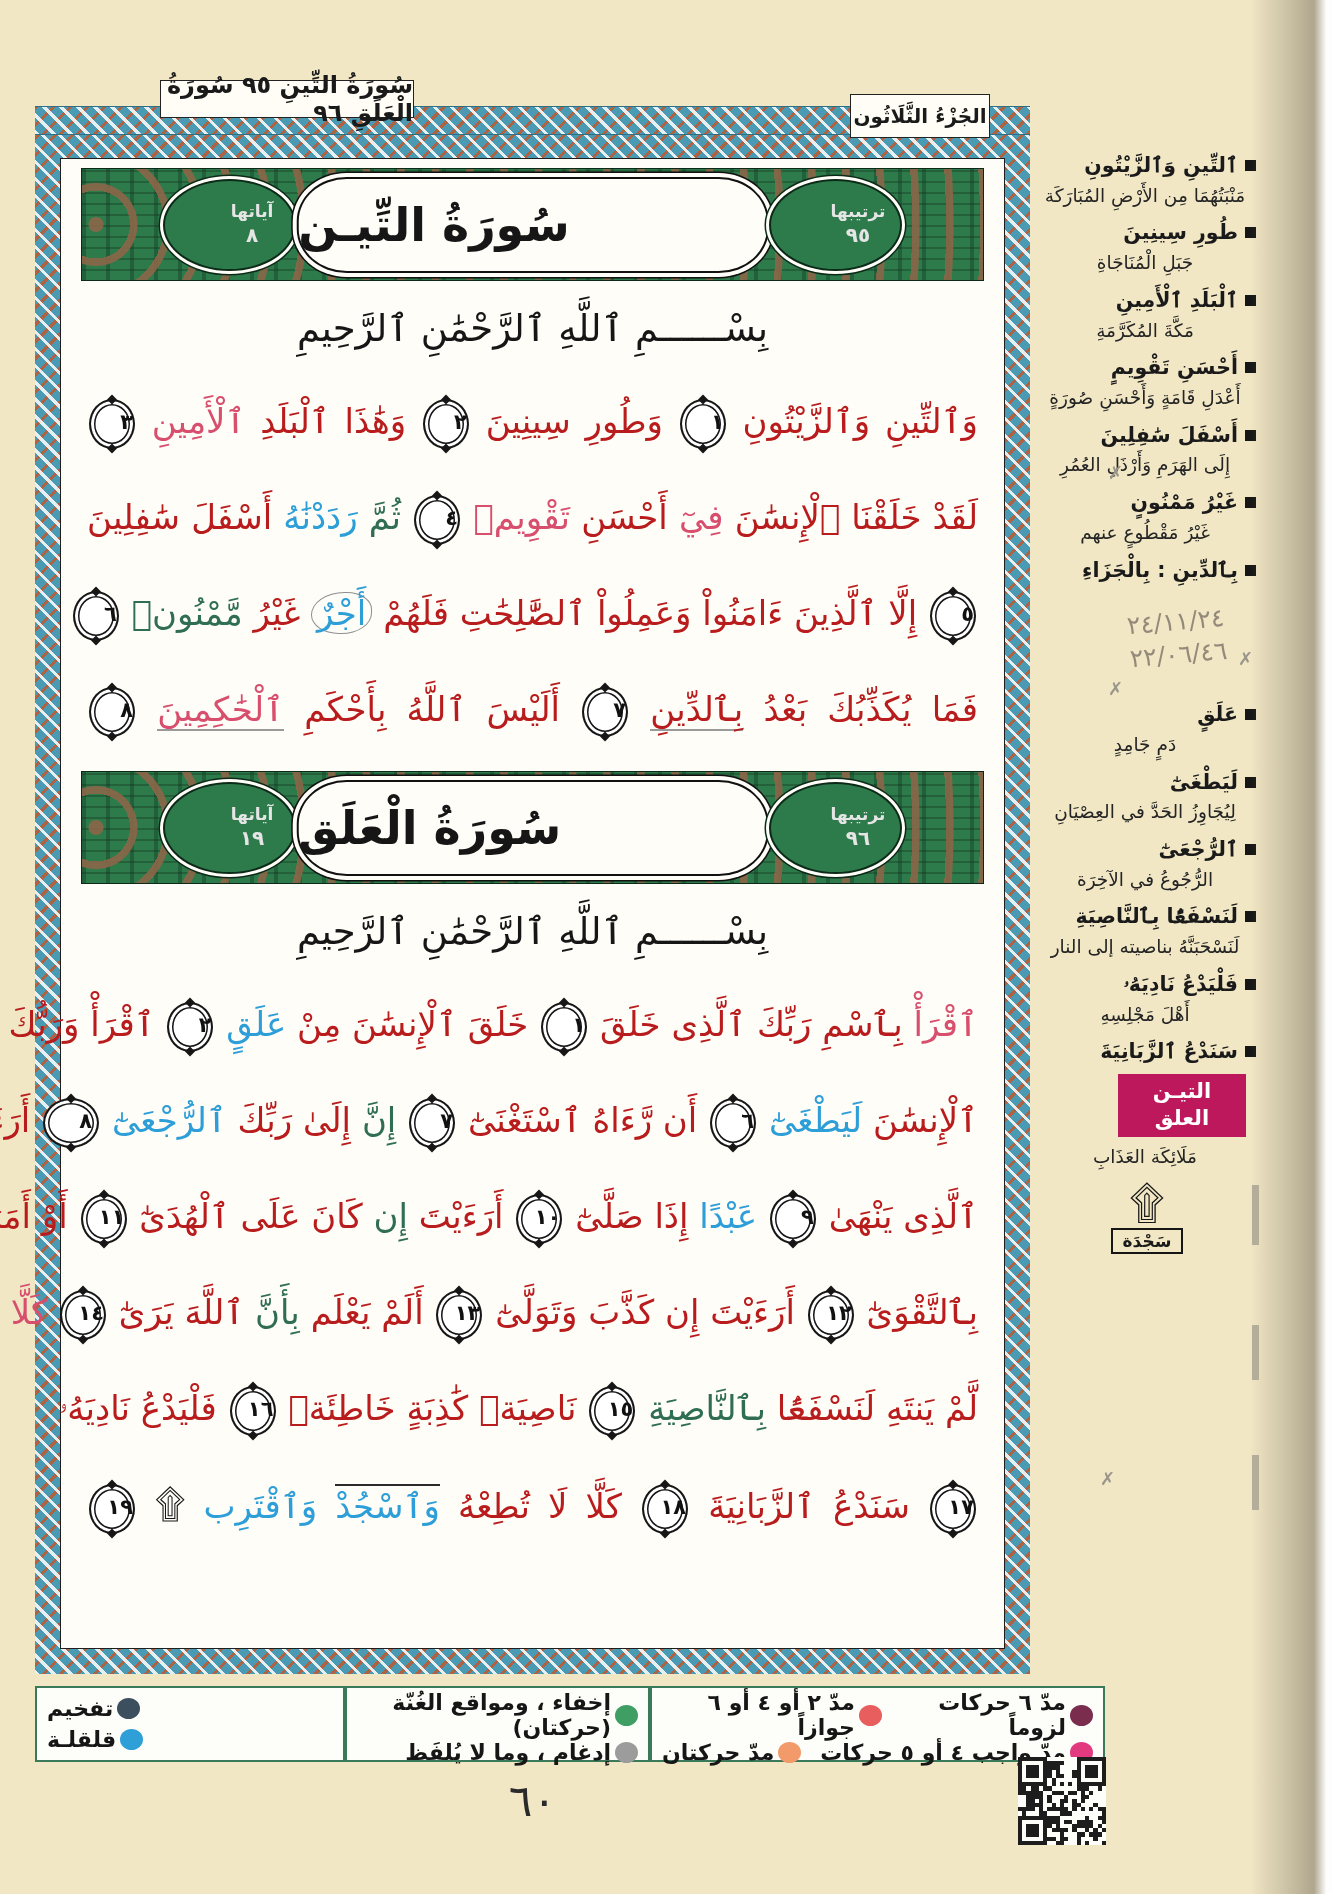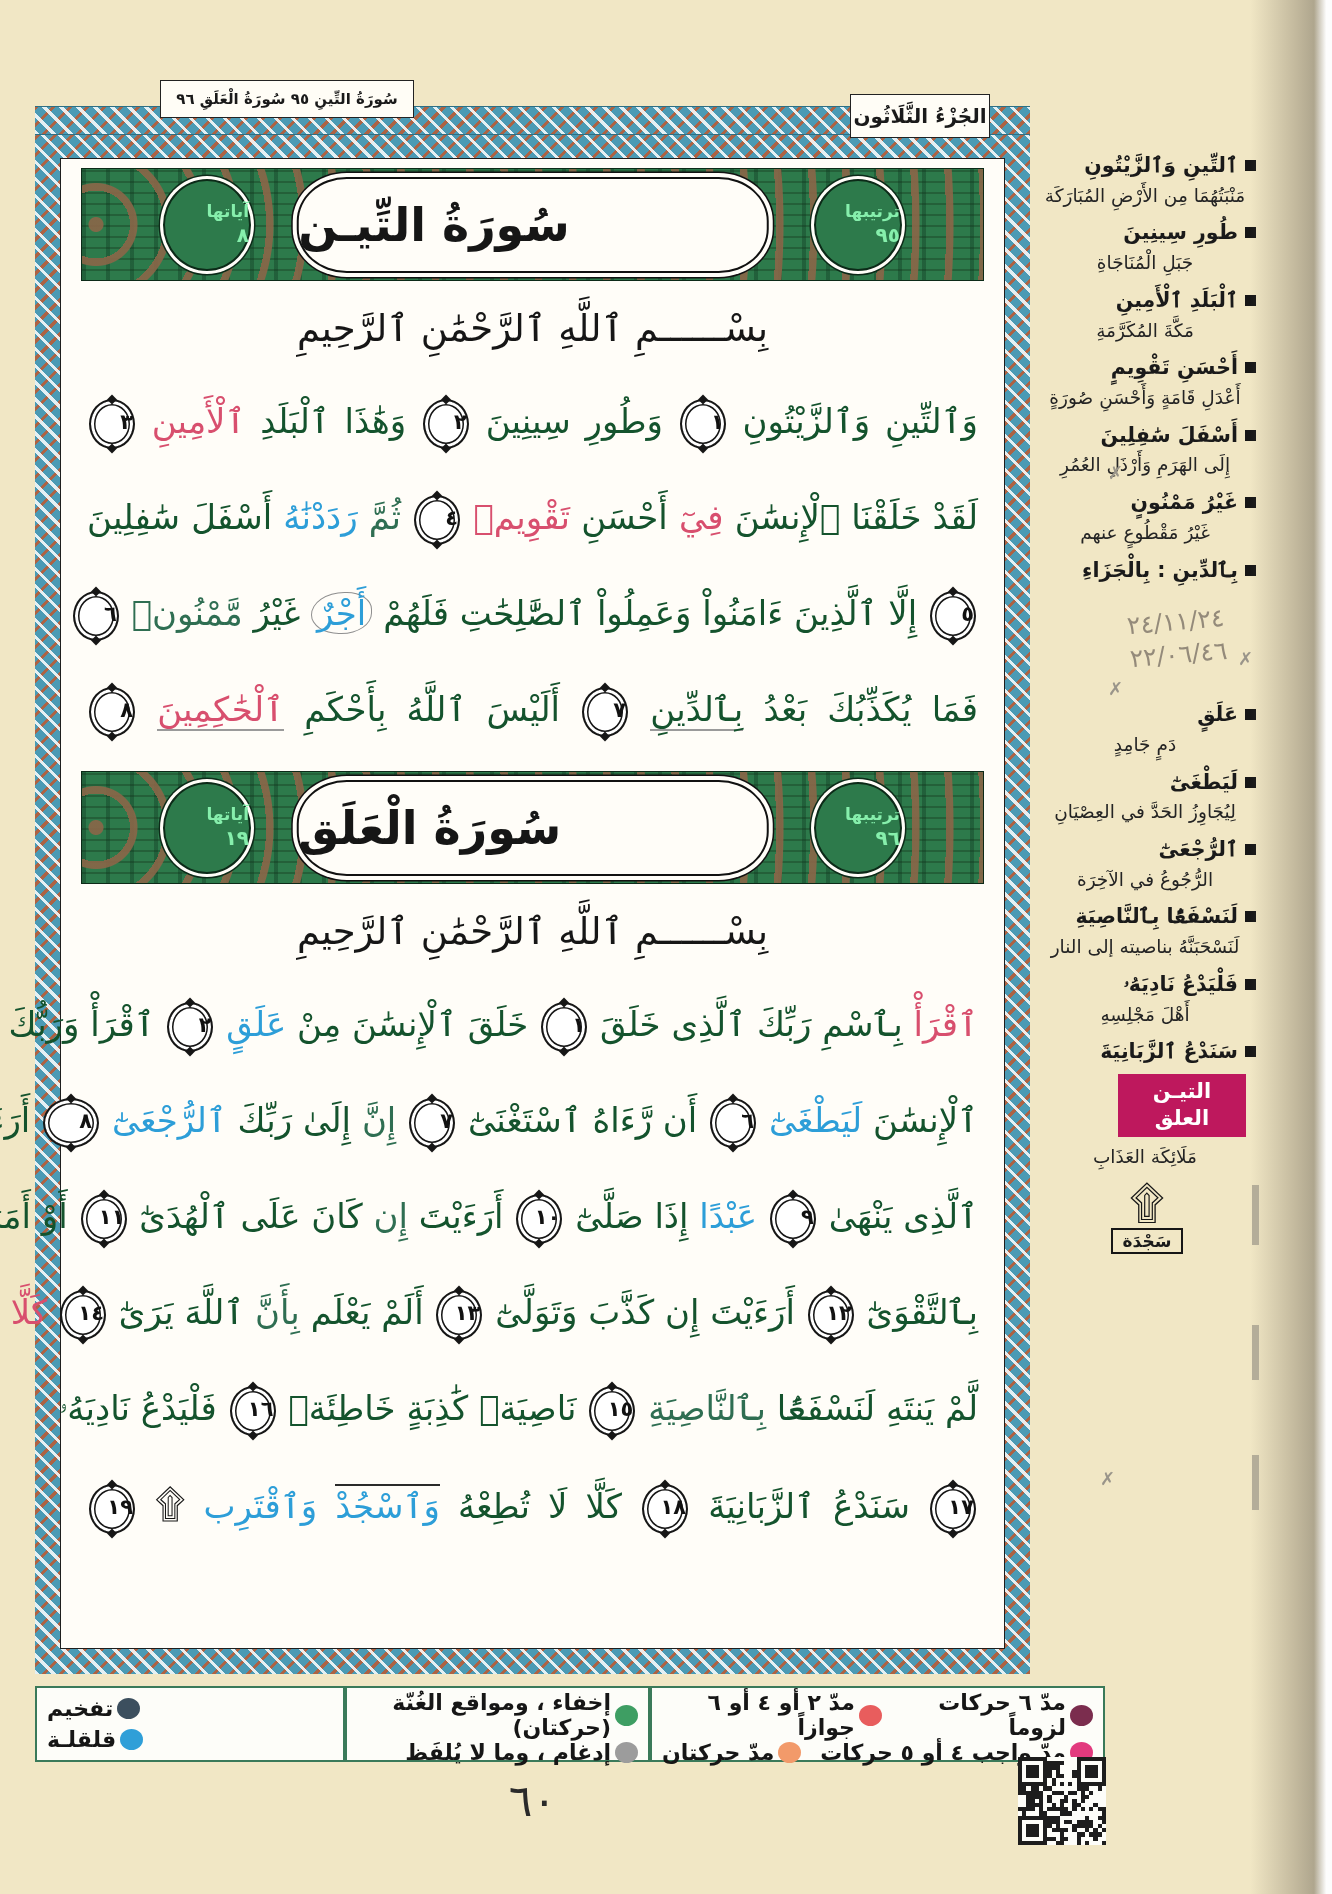--- a/index.html
+++ b/index.html
@@ -8,21 +8,21 @@
   
   .top-strip{position:absolute;left:35px;top:106px;width:995px;height:27px;
     background:
       repeating-linear-gradient(45deg, rgba(255,255,255,.85) 0 3px, transparent 3px 12px),
       repeating-linear-gradient(-45deg, rgba(178,96,62,.95) 0 3px, transparent 3px 12px),
       #4b9ab4;
     border-top:1px solid #2e6f84;border-bottom:1px solid #2e6f84;z-index:1;}
   .hdr-tab{position:absolute;background:#fffdf6;border:1.5px solid #222;z-index:2;
     display:flex;align-items:center;justify-content:center;direction:rtl;
     font-weight:bold;color:#1a1a1a;}
-  #tab-surah-names{left:160px;top:80px;width:252px;height:36px;font-size:15px;}
+  #tab-surah-names{left:160px;top:80px;width:252px;height:36px;font-size:24px;}
   #tab-juz{left:850px;top:94px;width:138px;height:42px;font-size:20px;}
   
   .frame{position:absolute;left:35px;top:133px;width:995px;height:1541px;
     box-sizing:border-box;padding:25px;
     background:
       repeating-linear-gradient(45deg, rgba(255,255,255,.85) 0 3px, transparent 3px 12px),
       repeating-linear-gradient(-45deg, rgba(178,96,62,.95) 0 3px, transparent 3px 12px),
       #4b9ab4;}
   .frame-inner{width:100%;height:100%;background:#fffdf8;border:1.6px solid #1e1e1e;
     box-sizing:border-box;position:relative;padding:6px 20px 0 20px;}
@@ -35,31 +35,31 @@
       repeating-linear-gradient(0deg, #2d7a4b 0 9px, #246039 9px 11px),
       #2d7a4b;}
   .cartouche{position:absolute;left:50%;top:8px;bottom:7px;transform:translateX(-50%);
     width:52%;background:#fffdf8;border:2px solid #111;border-radius:50px/44px;
     box-shadow:0 0 0 4px #fffdf8,0 0 0 5.5px #111;
     display:flex;align-items:center;justify-content:flex-start;}
   .cartouche .t{font-size:46px;font-weight:bold;color:#161616;direction:rtl;}
   .oval{position:absolute;top:50%;transform:translateY(-50%);width:84px;height:88px;
     background:#2d7a4b;border-radius:50%;border:2px solid #0c2a18;
     box-shadow:0 0 0 3px #fffdf8,0 0 0 4.5px #0c2a18;
-    color:#86efac;display:flex;flex-direction:column;justify-content:center;
-    font-size:17px;font-weight:bold;direction:rtl;line-height:1.25;}
+    color:#e5e5e5;display:flex;flex-direction:column;align-items:center;justify-content:center;
+    font-size:17px;font-weight:bold;direction:rtl;line-height:1.25;padding-left:45px;}
   .oval .num{font-size:20px;}
   .oval-left{left:9%;} .oval-right{right:9%;}
   
   .bismillah{direction:rtl;text-align:center;font-size:37px;color:#161616;
     height:88px;line-height:88px;letter-spacing:1px;font-weight:500;}
   .qline{direction:rtl;text-align:justify;text-align-last:justify;
     font-size:34px;color:#161616;height:96px;line-height:96px;white-space:nowrap;
     padding:0 6px;font-weight:500;}
-  .seg-k{color:#14532d;} .seg-p{color:#d84f6e;} .seg-b{color:#2d9ed8;} .seg-g{color:#2f6e52;}
+  .seg-k{color:#b91c1c;} .seg-p{color:#d84f6e;} .seg-b{color:#2d9ed8;} .seg-g{color:#2f6e52;}
   .ann-circle{border:1.6px solid #8f8f8f;border-radius:60% 45% 55% 50%;padding:0 5px;}
   .ann-underline{border-bottom:2.2px solid #9a9a9a;}
   .ann-overline{border-top:2.6px solid #2a2a2a;}
   .ayah{display:inline-block;min-width:42px;height:46px;line-height:42px;vertical-align:middle;
     text-align:center;font-size:21px;font-weight:bold;color:#111;background:#fff;
     border:2px solid #161616;border-radius:50%;
     box-shadow:inset 0 0 0 3px #fff, inset 0 0 0 4.5px #161616;position:relative;margin:0 2px;}
   .ayah::before,.ayah::after{content:"";position:absolute;left:50%;width:7px;height:7px;
     background:#161616;transform:translateX(-50%) rotate(45deg);}
   .ayah::before{top:-5px;} .ayah::after{bottom:-5px;}

